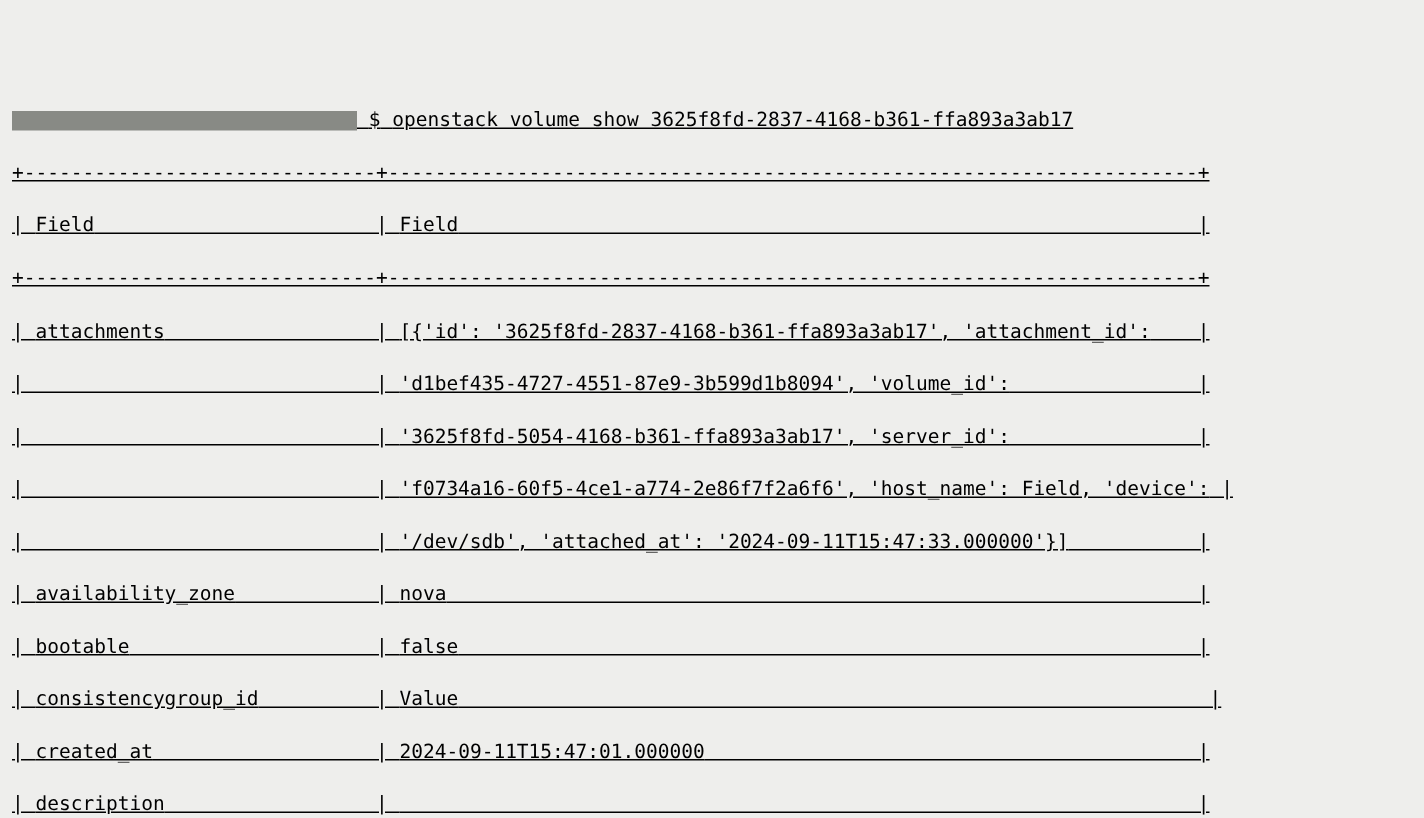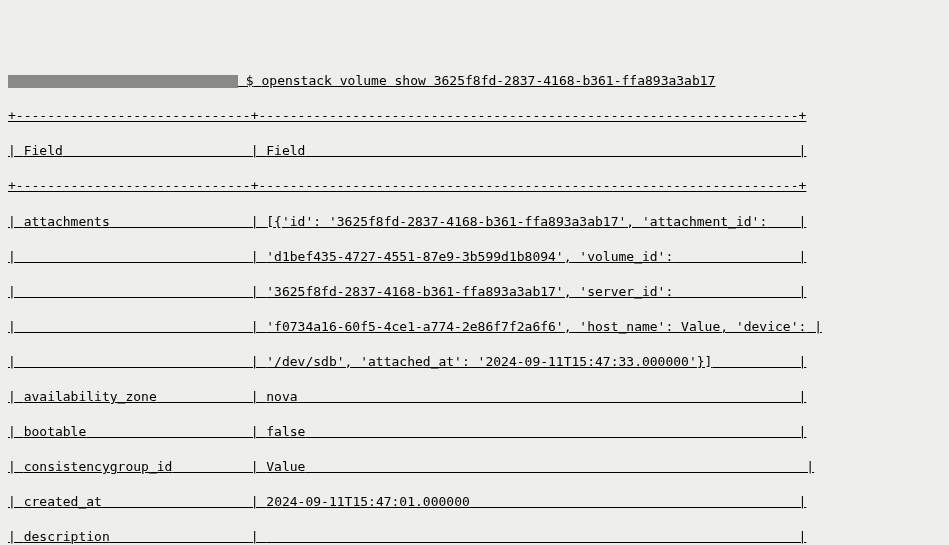--- a/index.html
+++ b/index.html
@@ -35,22 +35,22 @@
 <body>
 
 
 
 <div class="terminal-line"><span class="prompt-redact redact-wide"></span> <span>$</span> <span>openstack volume show 3625f8fd-2837-4168-b361-ffa893a3ab17</span></div>
 <div class="terminal-line">+------------------------------+---------------------------------------------------------------------+</div>
 <div class="terminal-line">| <span>Field</span>                        | <span>Field</span>                                                               |</div>
 <div class="terminal-line">+------------------------------+---------------------------------------------------------------------+</div>
 <div class="terminal-line">| <span>attachments</span>                  | <span>[{'id': '3625f8fd-2837-4168-b361-ffa893a3ab17', 'attachment_id':</span>    |</div>
 <div class="terminal-line">|                              | <span>'d1bef435-4727-4551-87e9-3b599d1b8094', 'volume_id':</span>                |</div>
-<div class="terminal-line">|                              | <span>'3625f8fd-2837-4168-b361-ffa893a3ab17', 'server_id':</span>                |</div>
-<div class="terminal-line">|                              | <span>'f0734a16-60f5-4ce1-a774-2e86f7f2a6f6', 'host_name': Value, 'device':</span> |</div>
+<div class="terminal-line">|                              | <span>'3625f8fd-5054-4168-b361-ffa893a3ab17', 'server_id':</span>                |</div>
+<div class="terminal-line">|                              | <span>'f0734a16-60f5-4ce1-a774-2e86f7f2a6f6', 'host_name': Field, 'device':</span> |</div>
 <div class="terminal-line">|                              | <span>'/dev/sdb', 'attached_at': '2024-09-11T15:47:33.000000'}]</span>           |</div>
 <div class="terminal-line">| <span>availability_zone</span>            | <span>nova</span>                                                                |</div>
 <div class="terminal-line">| <span>bootable</span>                     | <span>false</span>                                                               |</div>
 <div class="terminal-line">| <span>consistencygroup_id</span>          | <span>Value</span>                                                                |</div>
 <div class="terminal-line">| <span>created_at</span>                   | <span>2024-09-11T15:47:01.000000</span>                                          |</div>
 <div class="terminal-line">| <span>description</span>                  | <span></span>                                                                    |</div>
 
 
 
 

